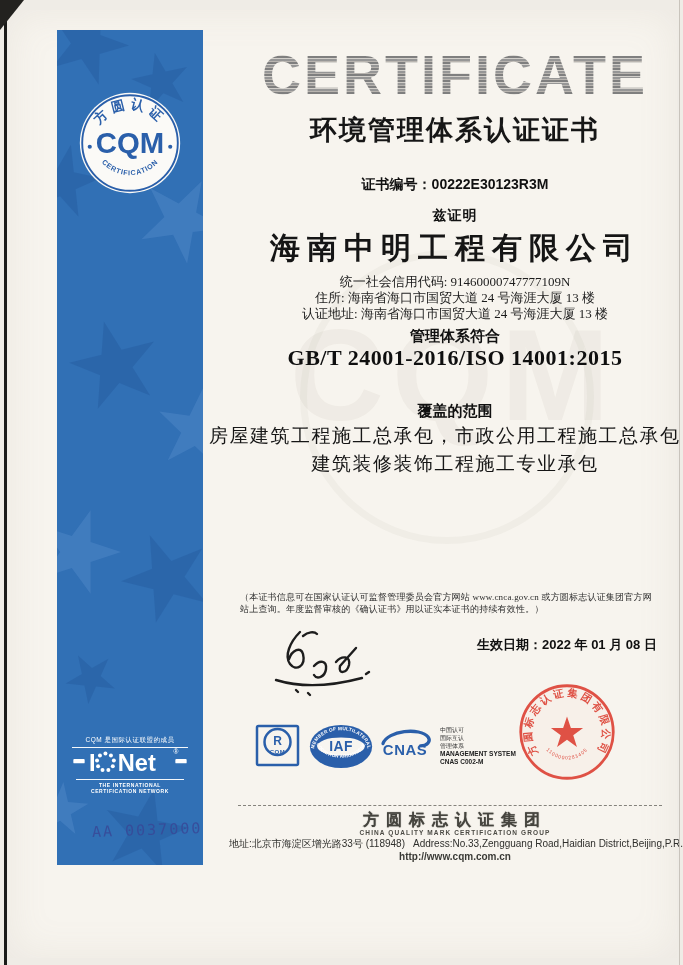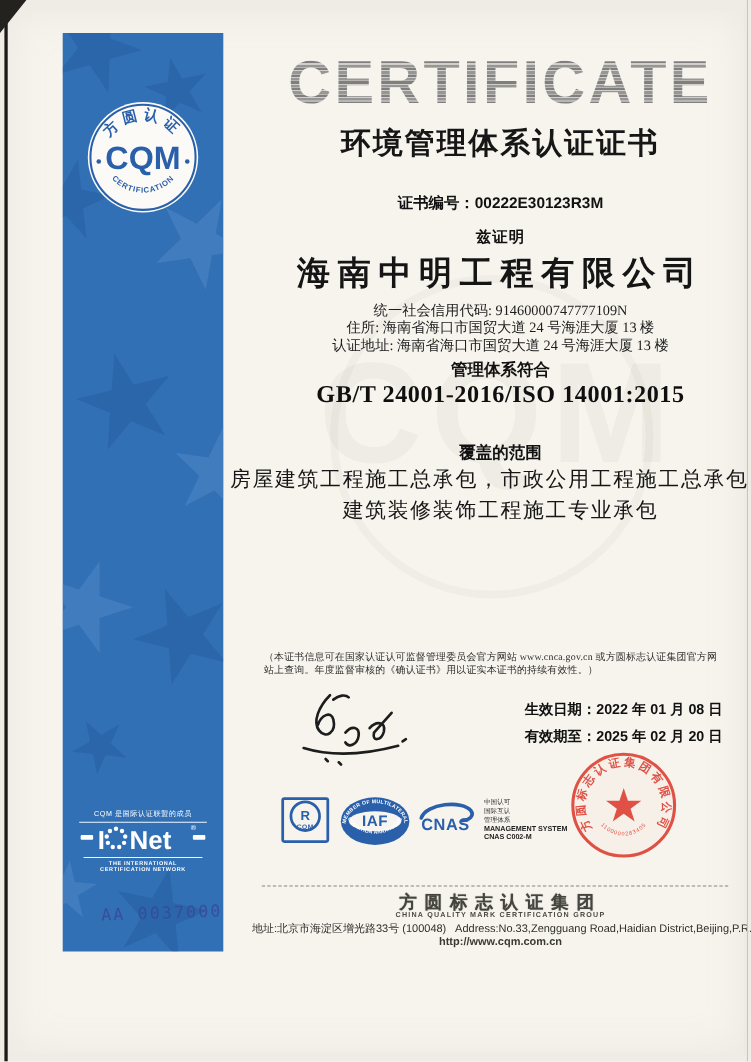--- a/index.html
+++ b/index.html
@@ -182,21 +182,20 @@
     <path d="M66,36 C72,29 81,30 79,39 C77,47 68,49 70,40 L86,22"></path>
     <path d="M6,54 C32,62 62,60 92,52"></path>
     <path d="M26,64 l2,2"></path>
     <path d="M38,67 l2,2"></path>
     <path d="M96,48 l3,-2"></path>
   </g>
 </svg>
 
 <div class="dates">
   <div>生效日期：2022 年 01 月 08 日</div>
-  <div>有效期至：2025 年 02 月 20 日</div>
 </div>
 
 <svg class="rcqm" width="45" height="43" viewBox="0 0 90 86">
   <rect x="4" y="4" width="82" height="78" rx="3" fill="none" stroke="#2a5faa" stroke-width="5"></rect>
   <circle cx="45" cy="36" r="26" fill="none" stroke="#2a5faa" stroke-width="5"></circle>
   <text x="45" y="42" font-size="24" font-weight="bold" fill="#2a5faa" text-anchor="middle">R</text>
   <text x="45" y="60" font-size="12" font-weight="bold" fill="#2a5faa" text-anchor="middle" letter-spacing="1">CQM</text>
 </svg>
 
 <svg class="iaf" width="64" height="45" viewBox="0 0 148 104">
@@ -240,15 +239,15 @@
   <polygon fill="#dd4437" points="80,55 86.2,73.5 105.7,73.7 90,85.2 95.9,103.8 80,92.5 64.1,103.8 70,85.2 54.3,73.7 73.8,73.5"></polygon>
   <text font-size="8" fill="#dd4437" letter-spacing="1.4" text-anchor="middle">
     <textPath href="#stampNum" startOffset="50%">1100000283405</textPath>
   </text>
 </svg>
 
 <div class="footer-divider"></div>
 <div class="brand-cn">方圆标志认证集团</div>
 <div class="brand-en">CHINA QUALITY MARK CERTIFICATION GROUP</div>
 <div class="footer-address">
-  <span>地址:北京市海淀区增光路33号 (100048)</span><span>Address:No.33,Zengguang Road,Haidian District,Beijing,P.R. China(100048)</span>
+  <span>地址:北京市海淀区增光路33号 (118948)</span><span>Address:No.33,Zengguang Road,Haidian District,Beijing,P.R. China(100048)</span>
 </div>
 <div class="footer-url">http://www.cqm.com.cn</div>
 
 </body></html>

